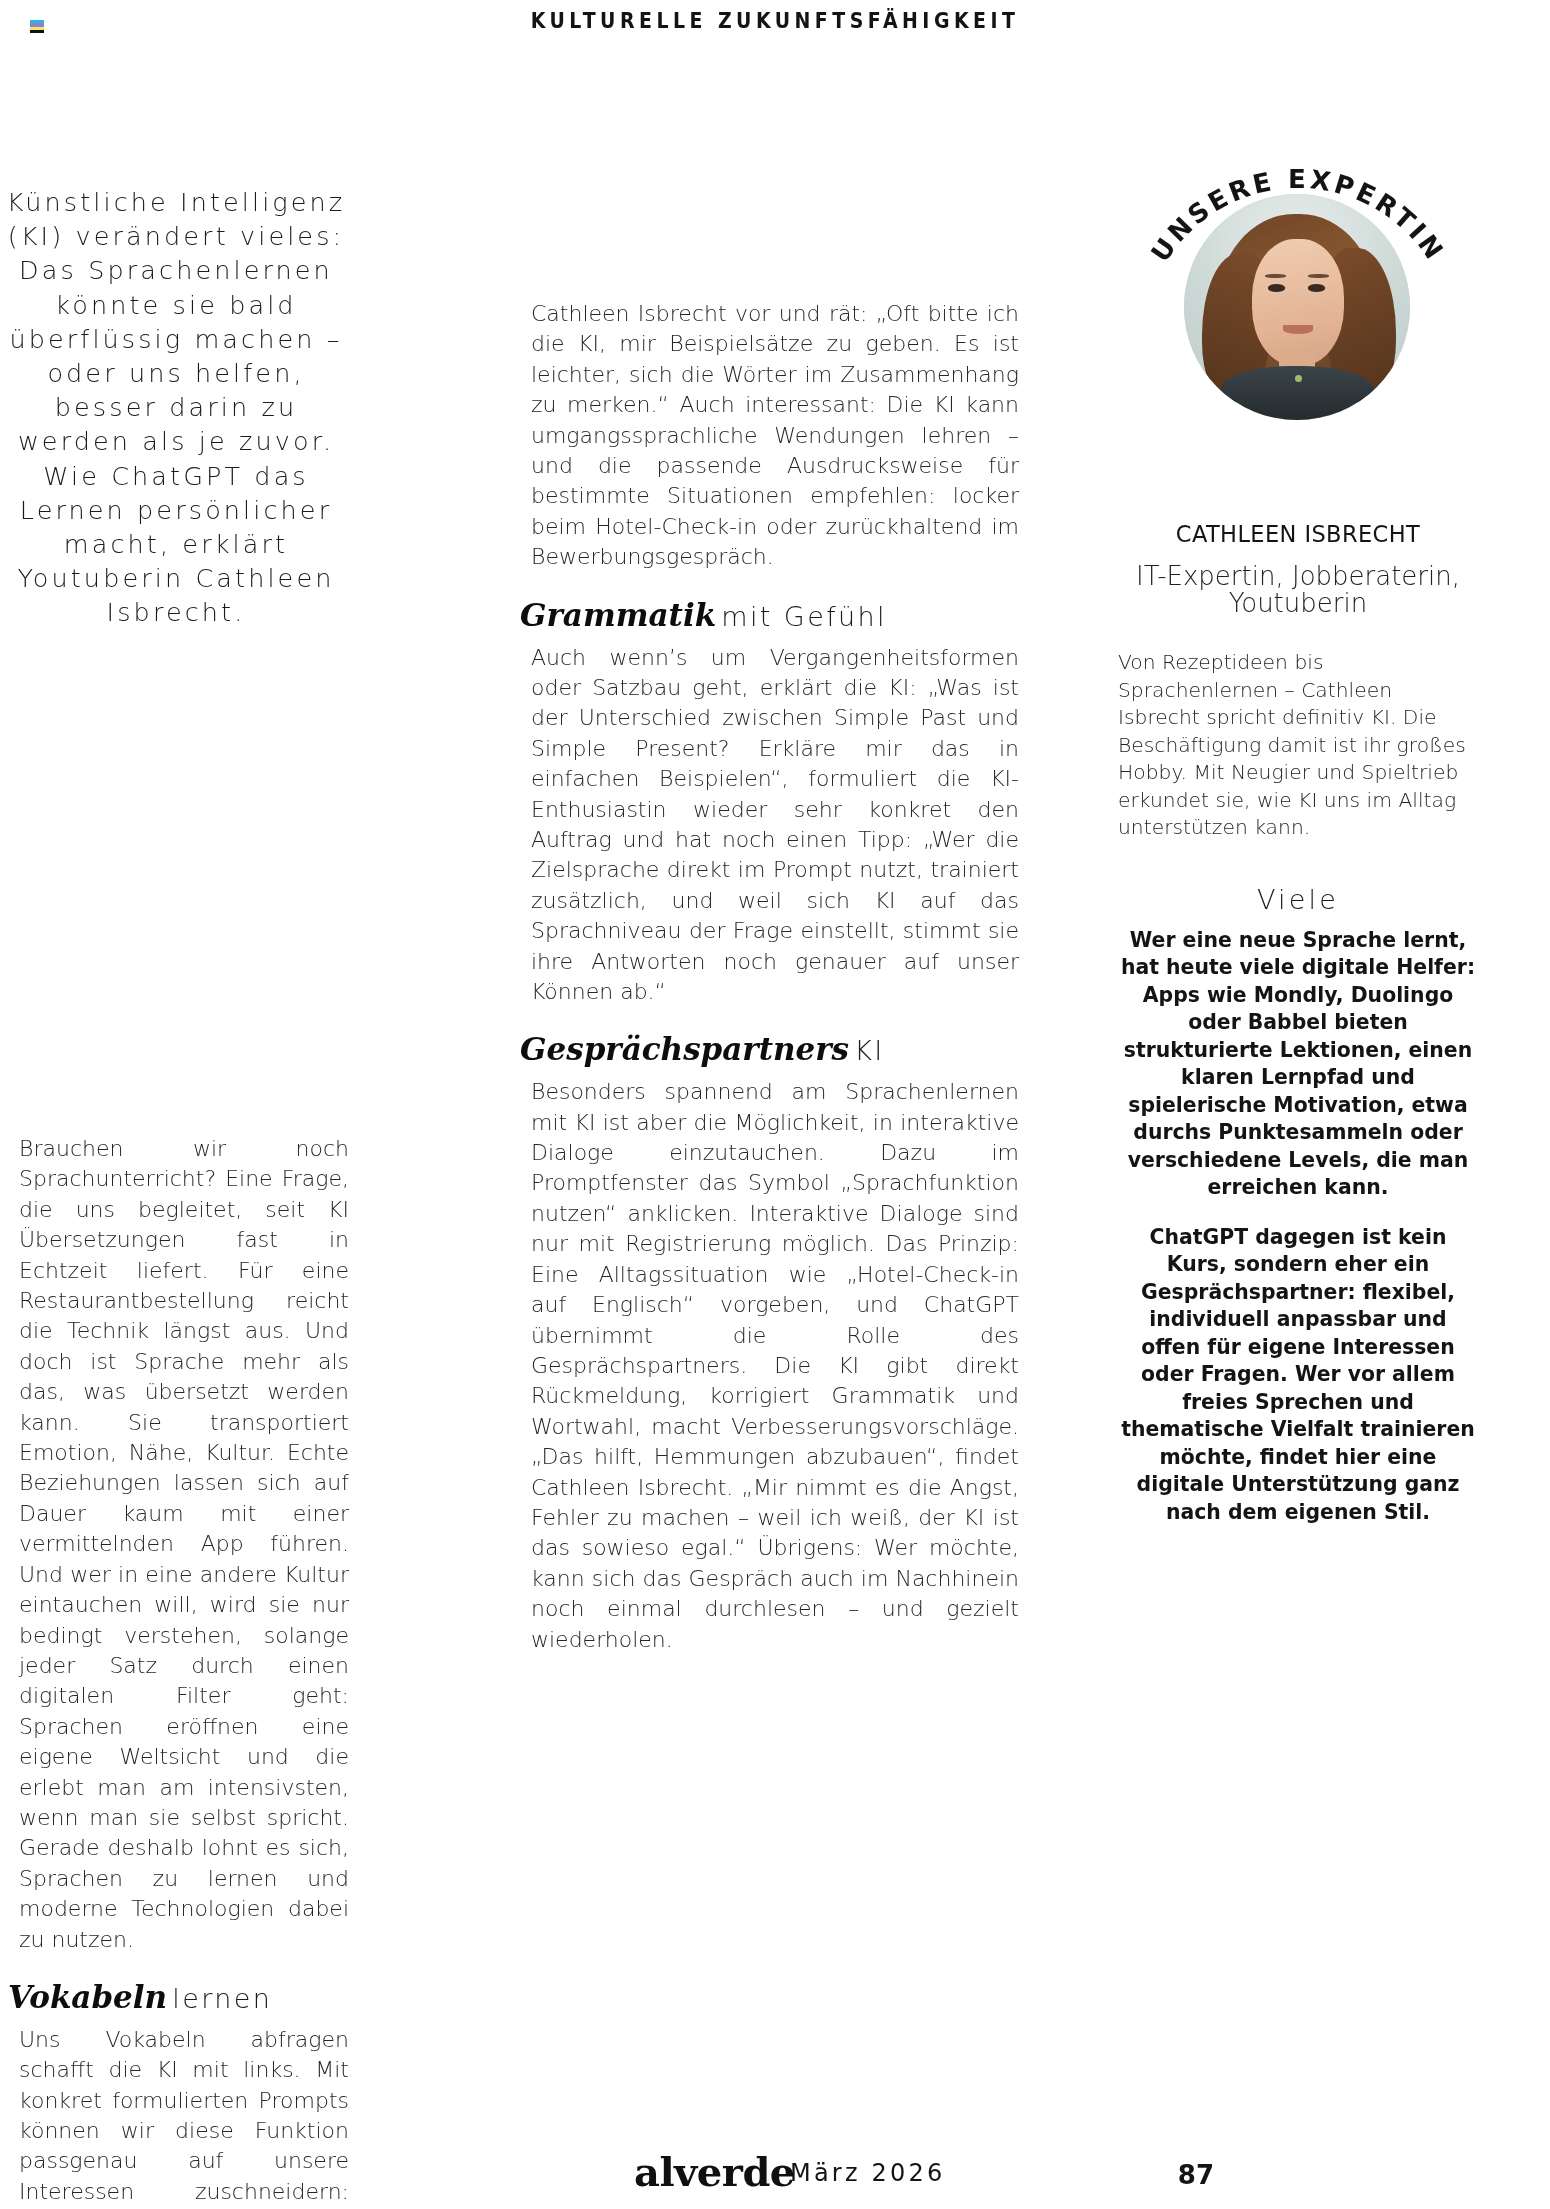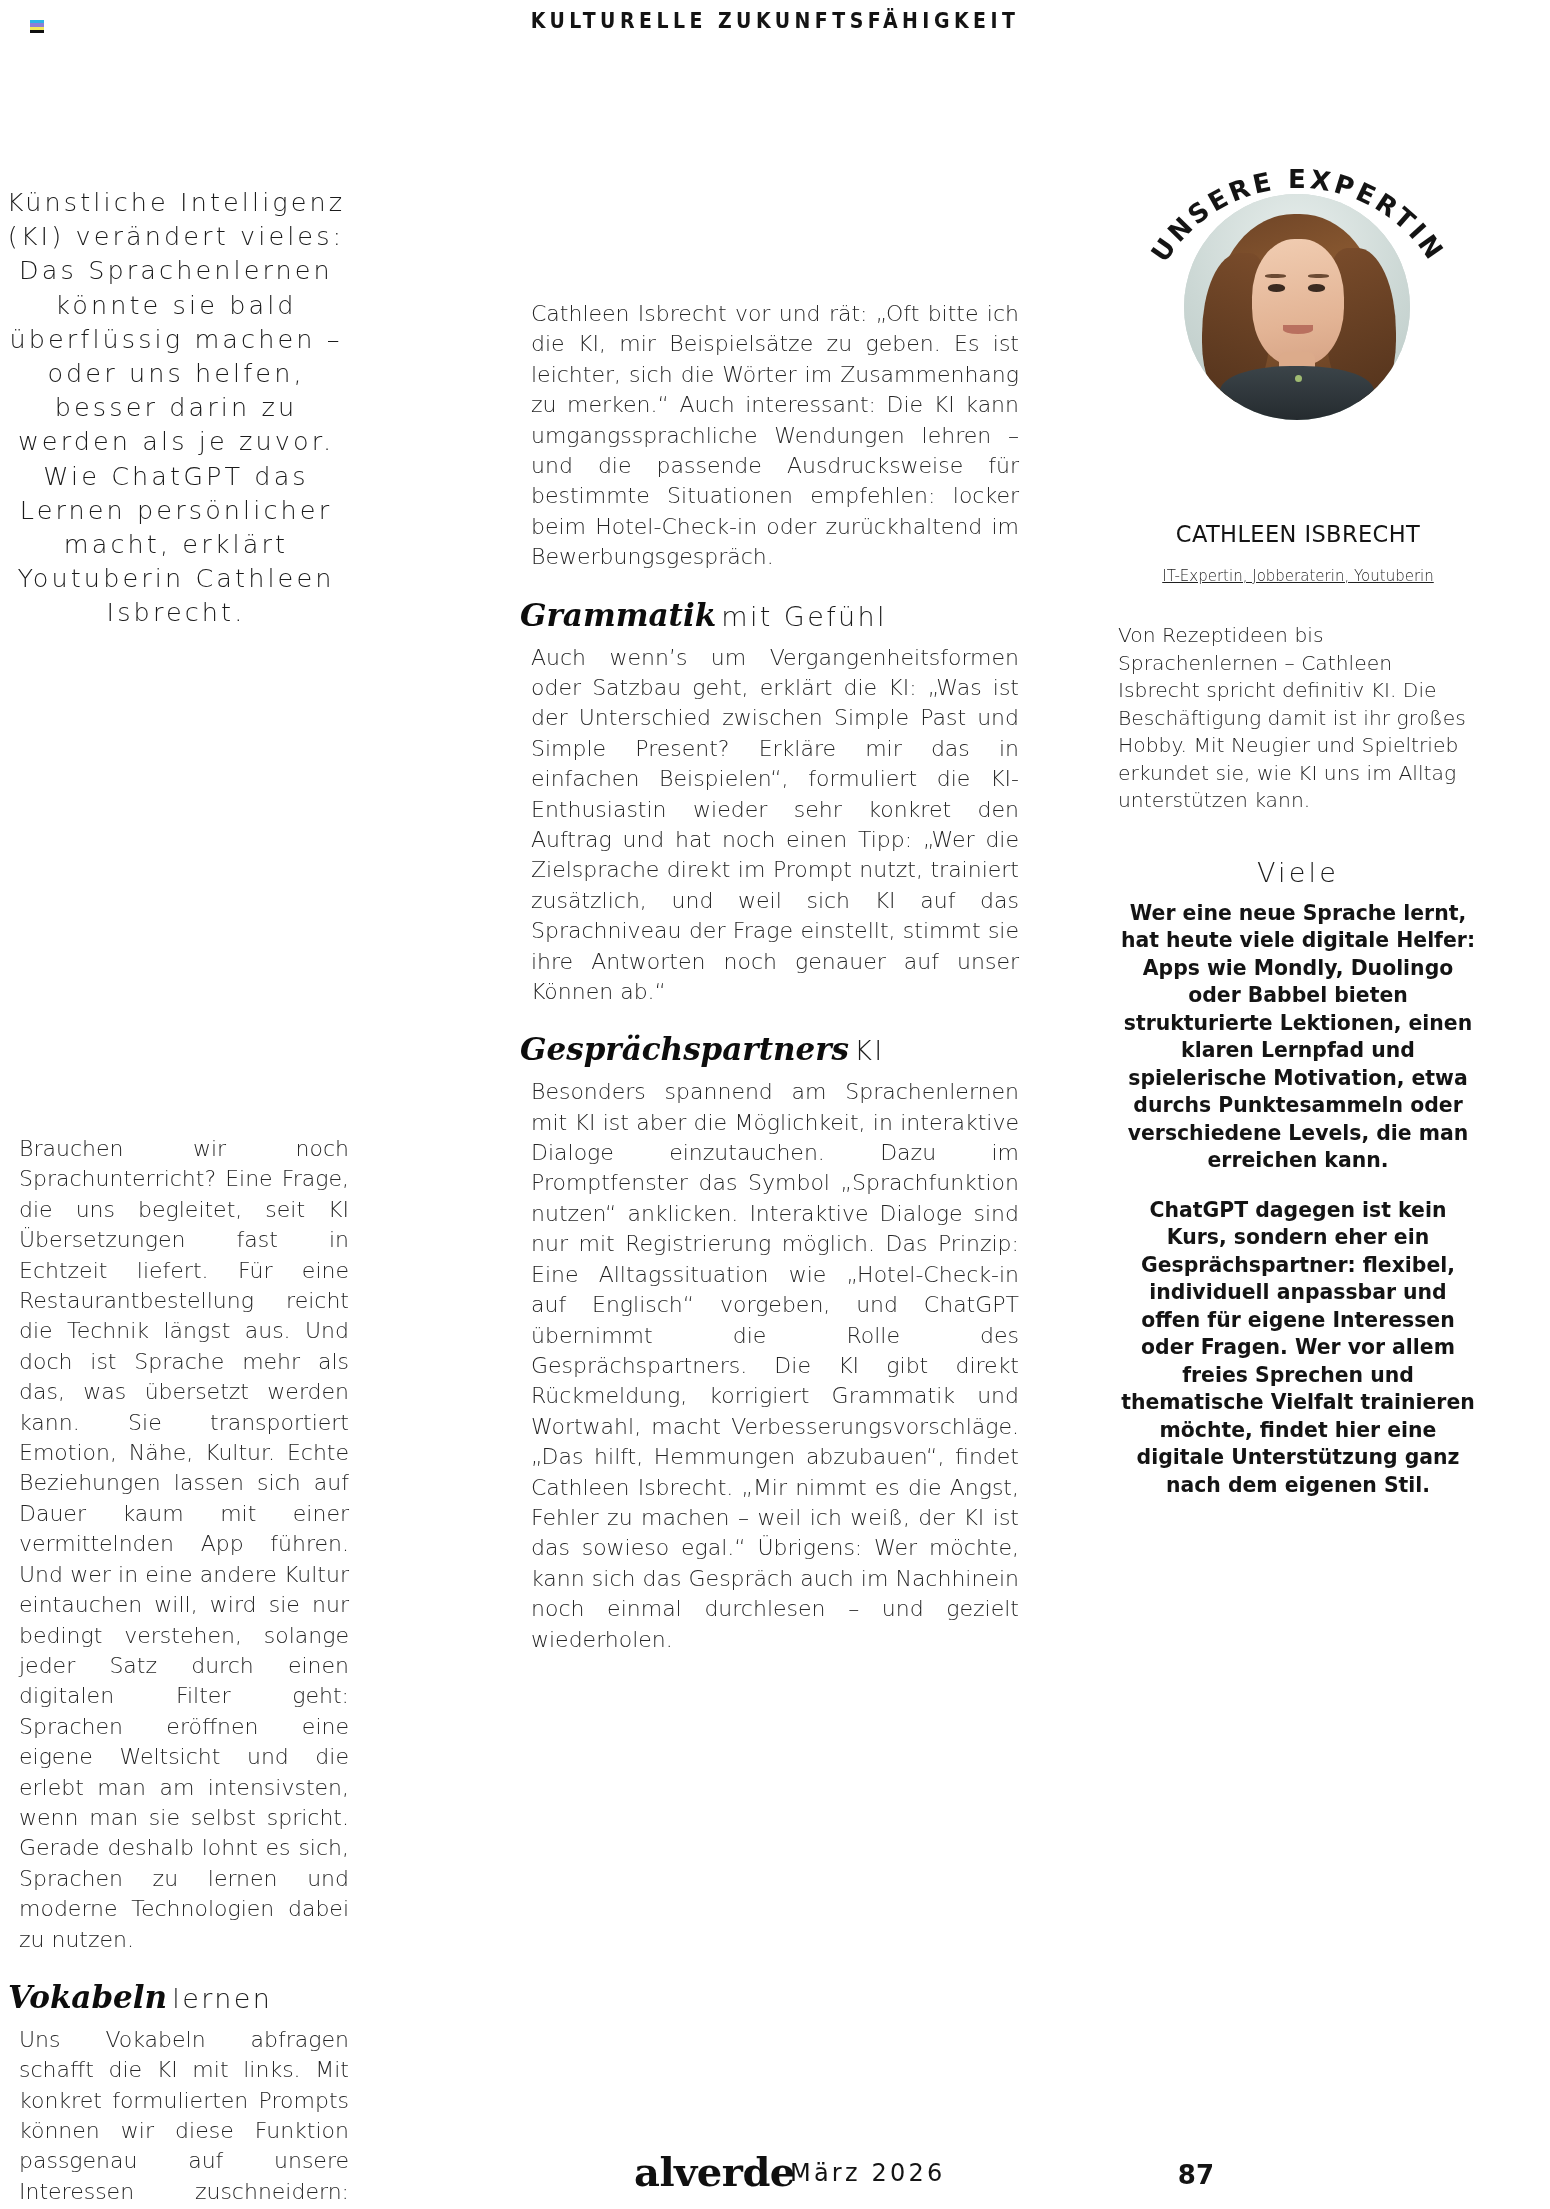--- a/index.html
+++ b/index.html
@@ -172,24 +172,23 @@
     font-family: "DejaVu Sans", sans-serif;
     font-weight: 400;
     font-size: 22.5px;
     letter-spacing: 0.4px;
     color: #141414;
   }
   .expert-role {
     margin: 2px 0 0 0;
     font-family: "DejaVu Sans", sans-serif;
     font-weight: 300;
-    font-size: 15px;
+    font-size: 26px;
     line-height: 27px;
     color: #1f1f1f;
-    text-decoration: underline;
   }
   .rail-copy {
     margin: 32px 0 0 0;
     font-family: "DejaVu Sans", sans-serif;
     font-weight: 300;
     font-size: 20.3px;
     line-height: 27.5px;
     text-align: left;
     color: #232323;
   }

